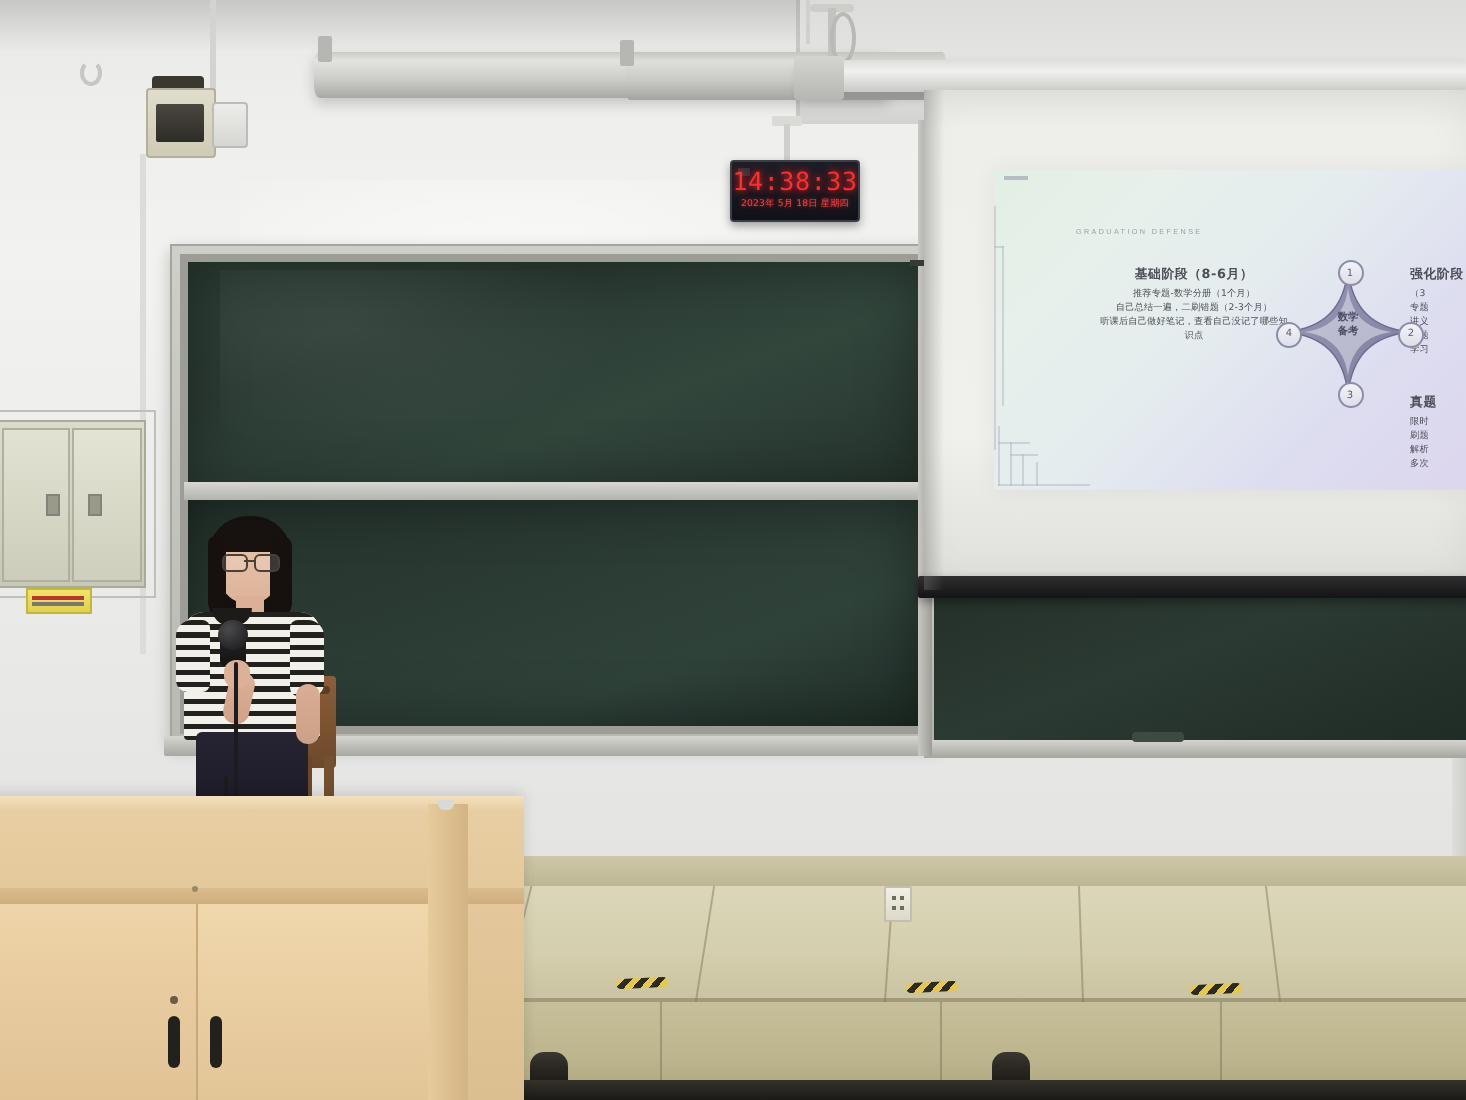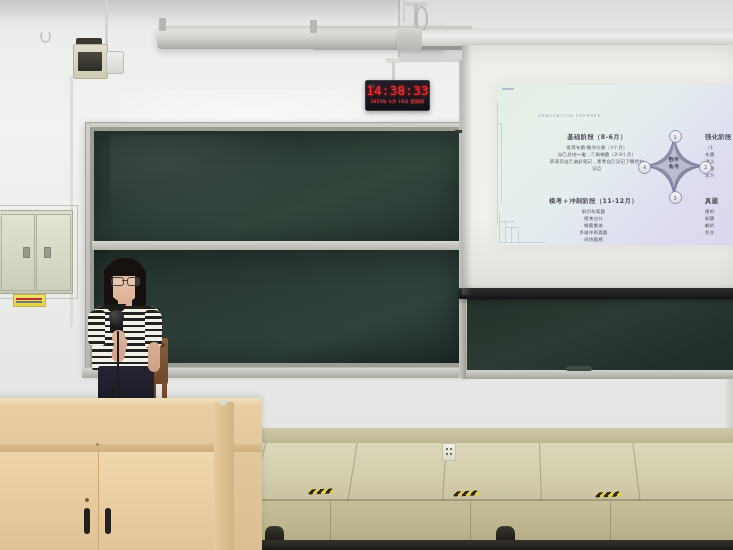--- a/index.html
+++ b/index.html
@@ -351,28 +351,20 @@
     <div class="slide-sub">GRADUATION DEFENSE</div>
 
     <div class="blk blk-tl">
       <h4>基础阶段（8-6月）</h4>
       <p>推荐专题-数学分册（1个月）</p>
       <p>自己总结一遍，二刷错题（2-3个月）</p>
       <p>听课后自己做好笔记，查看自己没记了哪些知</p>
       <p>识点</p>
     </div>
 
-    <div class="blk blk-bl">
-      <h4>模考＋冲刺阶段（11-12月）</h4>
-      <p>刷历年真题</p>
-      <p>模考估分</p>
-      <p>错题重做</p>
-      <p>多做冲刺真题</p>
-      <p>保持题感</p>
-    </div>
 
     <div class="blk blk-tr">
       <h4>强化阶段</h4>
       <p>（3</p>
       <p>专题</p>
       <p>讲义</p>
       <p>真题</p>
       <p>学习</p>
     </div>
 

